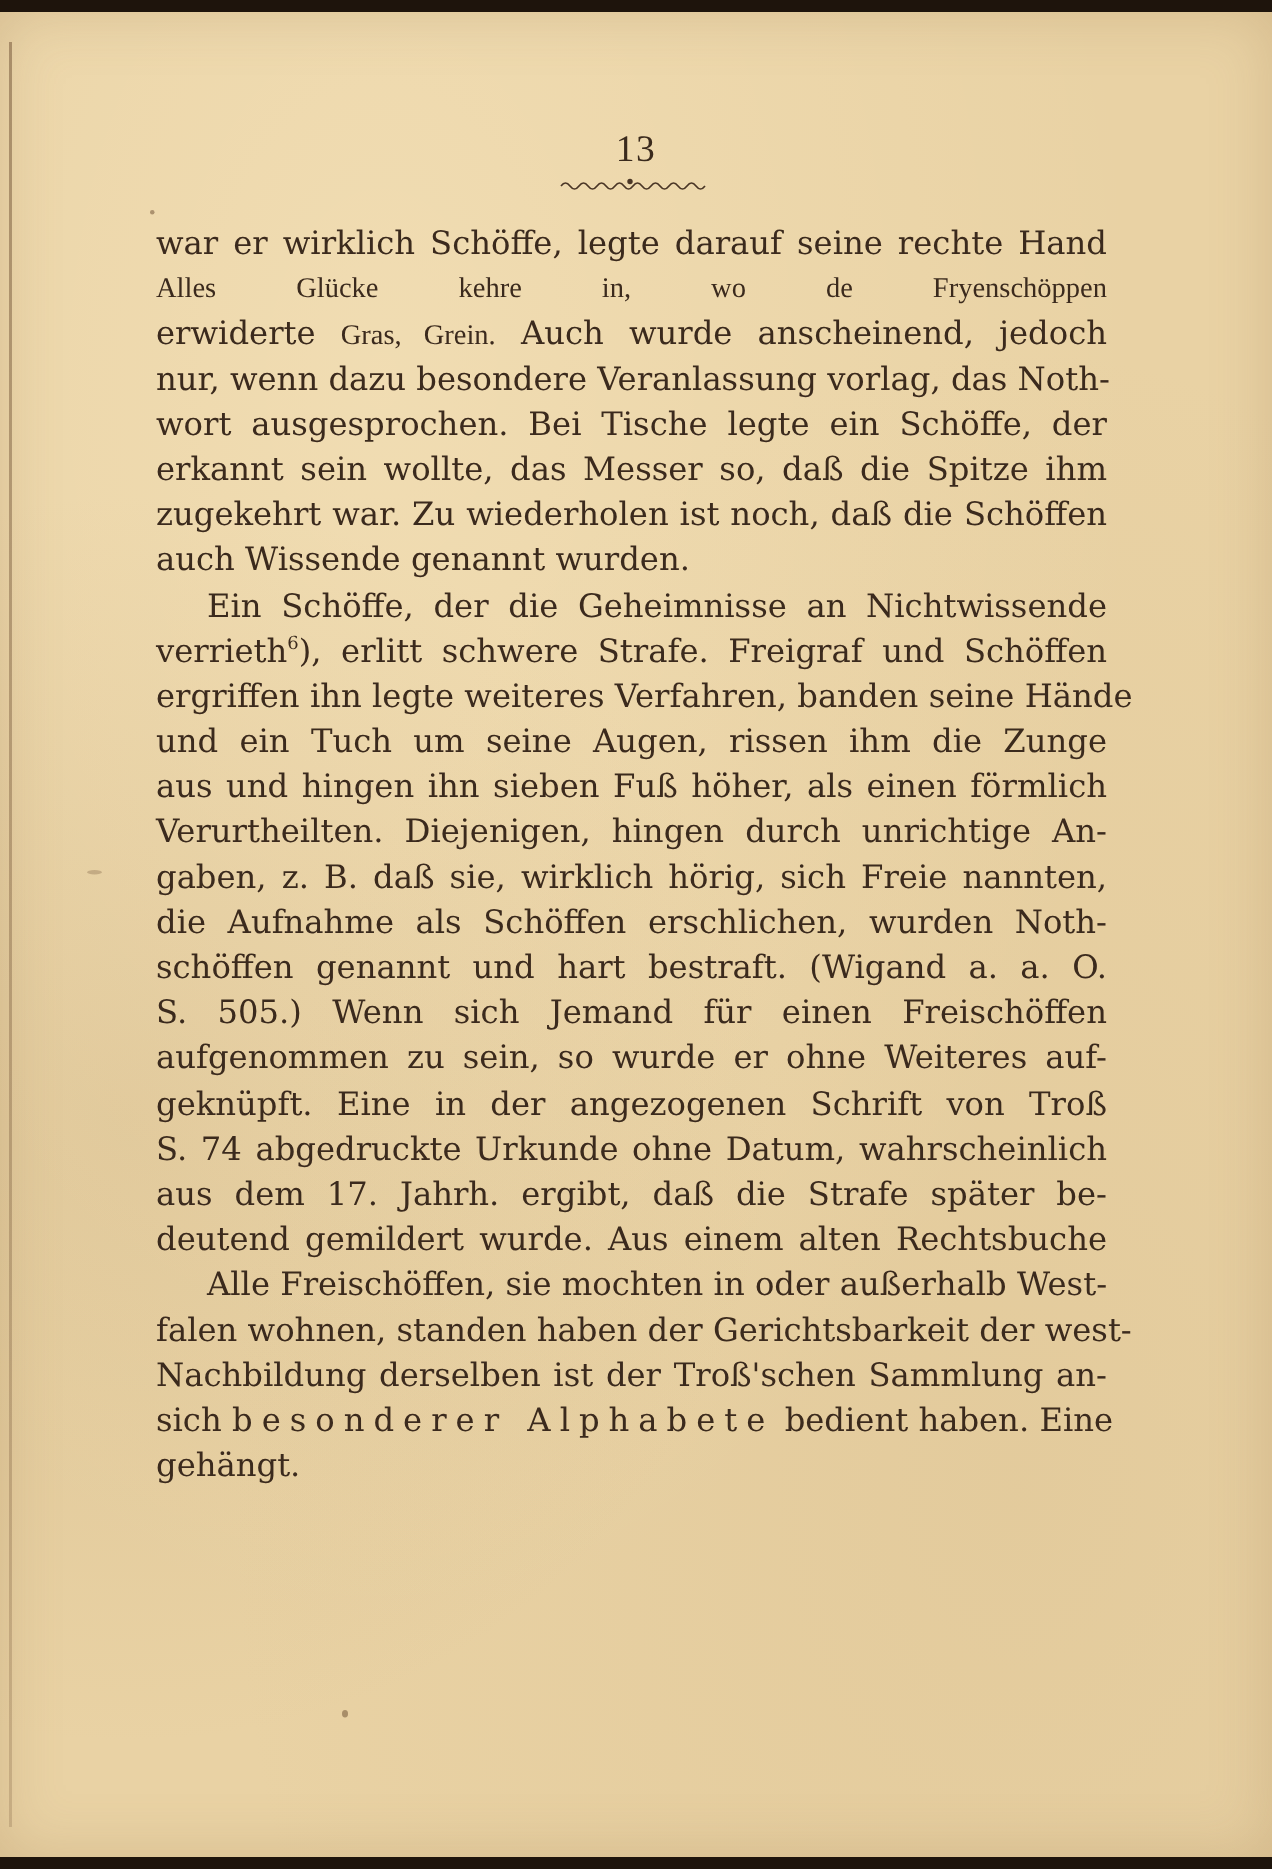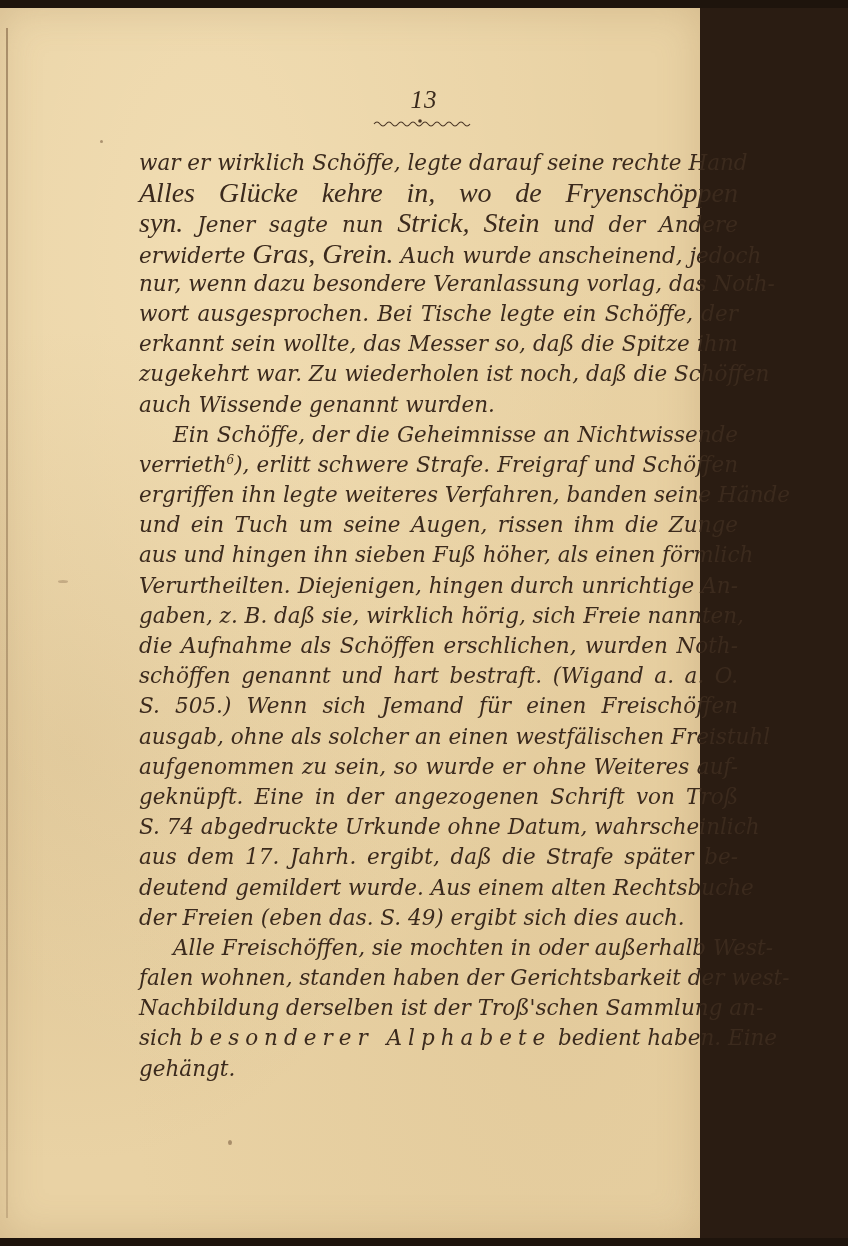--- a/index.html
+++ b/index.html
@@ -7,29 +7,28 @@
       padding: 0;
       width: 848px;
       height: 1246px;
       overflow: hidden;
       background: #2a1c12;
     }
     .page {
       position: absolute;
       left: 0;
       top: 8px;
-      width: 700px;
+      width: 848px;
       height: 1230px;
       background: #e9d2a4;
       background-image:
         radial-gradient(ellipse at 30% 20%, rgba(255,240,205,0.35), rgba(255,240,205,0) 60%),
         radial-gradient(ellipse at 80% 80%, rgba(200,170,120,0.18), rgba(200,170,120,0) 55%),
         radial-gradient(ellipse at 10% 60%, rgba(190,160,110,0.25), rgba(190,160,110,0) 40%);
       box-shadow: inset 0 0 40px rgba(150,115,70,0.25);
-      font-style: italic;
     }
     .spine {
       position: absolute;
       left: 6px;
       top: 20px;
       width: 2px;
       height: 1190px;
       background: linear-gradient(to bottom, rgba(120,90,60,0.55), rgba(120,90,60,0.25));
     }
     .top-edge {
@@ -75,31 +74,30 @@
     }
     .text-block p {
       margin: 0;
     }
     .line {
       display: block;
       text-align-last: justify;
       white-space: nowrap;
       overflow: visible;
       height: 30.2px;
-      margin-left: 35px;
     }
     .line.last {
       text-align-last: left;
     }
     .line.indent {
       padding-left: 34px;
     }
     .latin {
       font-family: "Liberation Serif", serif;
-      font-size: 28px;
+      font-size: 19px;
     }
     .spaced {
       letter-spacing: 6px;
     }
     sup {
       font-size: 12px;
       line-height: 0;
     }
     .speck {
       position: absolute;
@@ -120,47 +118,44 @@
   <svg class="ornament" viewBox="0 0 100 14">
     <path d="M2 8 q3 -4 6 0 t6 0 t6 0 t6 0 t6 0 t6 0 t6 0 t6 0 t6 0 t6 0 t6 0 t6 0 t6 0 t6 0 t6 0 t6 0" fill="none" stroke="#4a3626" stroke-width="1.1"></path>
     <circle cx="48" cy="5" r="1.8" fill="#4a3626"></circle>
   </svg>
 
   <div class="text-block">
 
     <p>
       <span class="line">war er wirklich Schöffe, legte darauf seine rechte Hand</span>
       <span class="line latin">Alles Glücke kehre in, wo de Fryenschöppen</span>
-      <span class="line"><span class="latin">syn.</span> <span>Jener sagte nun</span> <span class="latin">Strick, Stein</span> <span>und der Andere</span></span>
       <span class="line"><span>erwiderte</span> <span class="latin">Gras, Grein.</span> <span>Auch wurde anscheinend, jedoch</span></span>
       <span class="line">nur, wenn dazu besondere Veranlassung vorlag, das Noth-</span>
       <span class="line">wort ausgesprochen. Bei Tische legte ein Schöffe, der</span>
       <span class="line">erkannt sein wollte, das Messer so, daß die Spitze ihm</span>
       <span class="line">zugekehrt war. Zu wiederholen ist noch, daß die Schöffen</span>
       <span class="line last">auch Wissende genannt wurden.</span>
     </p>
 
     <p>
       <span class="line indent">Ein Schöffe, der die Geheimnisse an Nichtwissende</span>
       <span class="line"><span>verrieth</span><sup>6</sup><span>), erlitt schwere Strafe. Freigraf und Schöffen</span></span>
       <span class="line">ergriffen ihn legte weiteres Verfahren, banden seine Hände</span>
       <span class="line">und ein Tuch um seine Augen, rissen ihm die Zunge</span>
       <span class="line">aus und hingen ihn sieben Fuß höher, als einen förmlich</span>
       <span class="line">Verurtheilten. Diejenigen, hingen durch unrichtige An-</span>
       <span class="line">gaben, z. B. daß sie, wirklich hörig, sich Freie nannten,</span>
       <span class="line">die Aufnahme als Schöffen erschlichen, wurden Noth-</span>
       <span class="line">schöffen genannt und hart bestraft. (Wigand a. a. O.</span>
       <span class="line">S. 505.) Wenn sich Jemand für einen Freischöffen</span>
-      <span class="line">ausgab, ohne als solcher an einen westfälischen Freistuhl</span>
       <span class="line">aufgenommen zu sein, so wurde er ohne Weiteres auf-</span>
       <span class="line">geknüpft. Eine in der angezogenen Schrift von Troß</span>
       <span class="line">S. 74 abgedruckte Urkunde ohne Datum, wahrscheinlich</span>
       <span class="line">aus dem 17. Jahrh. ergibt, daß die Strafe später be-</span>
       <span class="line">deutend gemildert wurde. Aus einem alten Rechtsbuche</span>
-      <span class="line last">der Freien (eben das. S. 49) ergibt sich dies auch.</span>
     </p>
 
     <p>
       <span class="line indent">Alle Freischöffen, sie mochten in oder außerhalb West-</span>
       <span class="line">falen wohnen, standen haben der Gerichtsbarkeit der west-</span>
       <span class="line">Nachbildung derselben ist der Troß'schen Sammlung an-</span>
       <span class="line"><span>sich</span> <span class="spaced">besonderer Alphabete</span> <span>bedient haben. Eine</span></span>
       <span class="line last">gehängt.</span>
     </p>
   </div>

